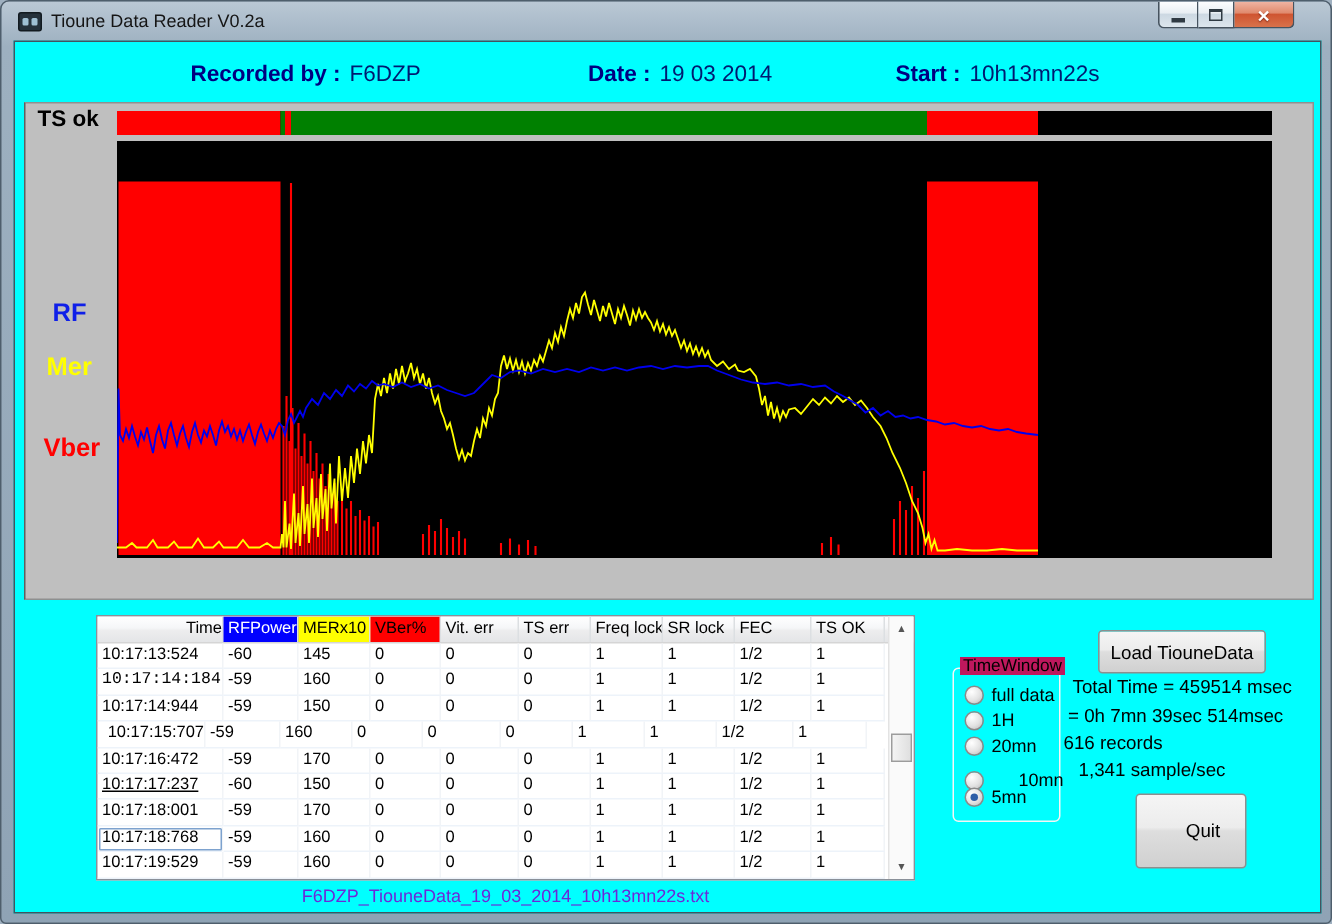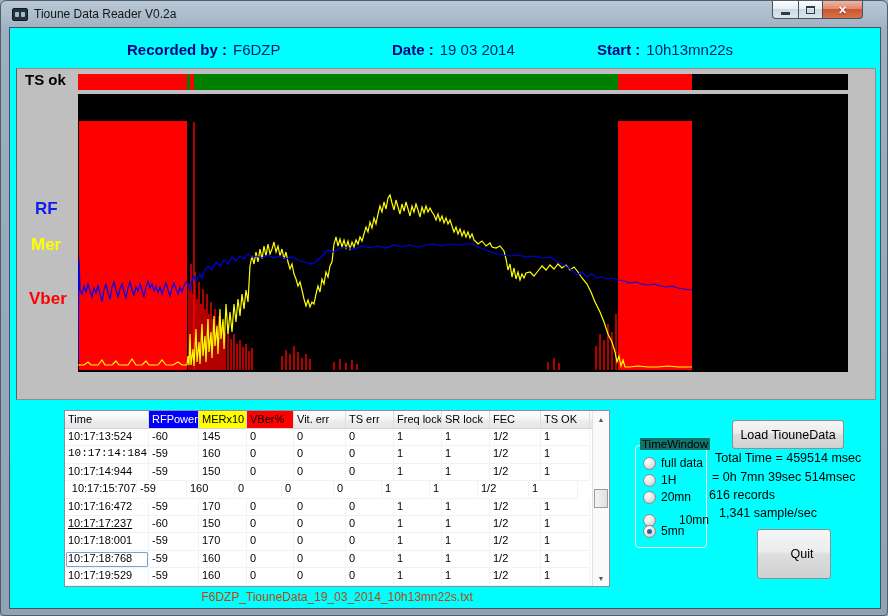--- a/index.html
+++ b/index.html
@@ -67,21 +67,21 @@
     background:#fafafa; border-left:1px solid #e3e3e3; }
   .sb-btn { position:absolute; left:0; width:16px; height:16px; display:flex;
     align-items:center; justify-content:center; font-size:7px; color:#555; }
   .sb-up { top:0; } .sb-down { bottom:0; }
   .sb-thumb { position:absolute; left:1px; top:78px; width:14px; height:19px;
     background:linear-gradient(90deg, #f4f4f4, #dfdfdf); border:1px solid #9c9c9c; }
 
   
   .groupbox { position:absolute; left:625px; top:417px; width:72px; height:103px;
     border:1px solid #f5f5f5; border-radius:4px; }
-  .gb-title { position:absolute; top:-8px; left:4px; background:#0f766e; padding:0 2px;
+  .gb-title { position:absolute; top:-8px; left:4px; background:#be185d; padding:0 2px;
     font-size:11.5px; color:#000; white-space:nowrap; }
   .radio-row { position:absolute; left:7px; display:flex; align-items:center;
     height:14px; font-size:12px; color:#000; white-space:nowrap; }
   .radio { width:13px; height:13px; border-radius:50%; border:1px solid #8a8a8a;
     background:radial-gradient(circle at 35% 30%, #ffffff, #e2e2e2 55%, #b8b8b8);
     margin-right:5px; position:relative; flex:none; }
   .radio.sel::after { content:""; position:absolute; left:3px; top:3px; width:5px;
     height:5px; border-radius:50%; background:#2f5fa8; }
 
   
@@ -91,21 +91,21 @@
   .load-btn { left:722px; top:392px; width:112px; height:29px; }
   .quit-btn { left:747px; top:501px; width:74px; height:50px;padding-left:16px; }
   .stats { position:absolute; left:699px; top:423px; width:180px; font-size:12.5px; color:#000; }
   .stat-line { white-space:nowrap; }
   .sl1 { padding-left:6px; margin-bottom:5px; }
   .sl2 { padding-left:3px; margin-bottom:4px; }
   .sl3 { padding-left:0; margin-bottom:4px; }
   .sl4 { padding-left:10px; }
 
   .filename { position:absolute; left:54px; top:562px; width:546px; text-align:center;
-    font-size:12px; color:#c2410c; }
+    font-size:12px; color:#6d28d9; }
 </style>
 </head>
 <body>
 
 <div class="window">
 
   <div class="titlebar">
     <div class="app-icon"></div>
     <span class="title-text">Tioune Data Reader V0.2a</span>
   </div>
@@ -202,21 +202,21 @@
             <line x1="534" y1="276" x2="534" y2="238" stroke="#ff0000" stroke-width="1.4"></line>
             <line x1="538" y1="276" x2="538" y2="220" stroke="#ff0000" stroke-width="1.4"></line>
             <polyline points="0,271 6,271 10,268 13,271 20,271 24,266 27,271 34,271 38,267 41,271 50,271 54,265 58,271 64,271 68,267 71,271 80,271 84,266 88,271 95,271 100,268 104,271 109,271 110,262 111,271 112,240 113,271 115,255 116,272 118,235 119,268 121,248 122,270 124,230 125,262 127,242 128,268 130,225 131,258 133,238 134,264 136,222 137,252 139,232 140,260 142,215 143,245 145,225 146,255 148,210 150,240 152,218 154,238 156,210 158,228 160,205 162,222 164,200 166,215 168,196 170,208 172,172 174,162 176,170 178,158 180,168 182,155 184,165 186,152 188,162 190,150 192,160 194,155 196,148 198,158 200,152 202,162 204,155 206,165 208,158 210,168 212,175 214,170 216,180 218,185 220,192 222,188 224,196 226,205 228,212 230,206 232,213 234,208 236,210 238,200 240,192 242,198 244,185 246,190 248,178 250,183 252,172 254,168 256,150 258,143 260,152 262,145 264,153 266,146 268,154 270,147 272,155 274,148 276,153 278,146 280,150 282,143 284,147 286,140 288,133 290,138 292,128 294,134 296,124 298,130 300,120 302,112 304,118 306,108 308,115 310,104 312,101 314,109 316,116 318,106 320,113 322,120 324,110 326,117 328,108 330,115 332,122 334,112 336,118 338,110 340,116 342,123 344,113 346,119 348,112 350,118 352,114 354,118 356,121 358,126 360,120 362,127 364,122 366,129 368,124 370,130 372,126 374,132 376,138 378,133 380,140 382,135 384,142 386,137 388,143 390,138 392,144 394,140 396,146 400,150 404,147 408,152 412,149 414,153 418,154 422,152 426,157 428,165 430,176 432,170 434,183 436,174 438,185 440,178 442,186 444,180 446,184 448,179 452,178 456,182 460,177 464,172 468,176 472,171 476,175 480,170 484,174 488,171 492,176 496,173 500,178 504,184 509,190 513,198 517,208 522,218 526,228 530,240 534,248 537,258 539,268 541,262 543,272 545,266 547,273 552,273 560,272 570,273 580,273 590,272 600,273 614,273" fill="none" stroke="#ffff00" stroke-width="1.2"></polyline>
             <polyline points="0,268 1,165 2,196 4,200 6,192 8,198 10,190 12,197 14,203 16,194 18,199 20,191 22,200 24,208 26,196 28,190 30,199 32,205 34,193 36,188 38,196 40,203 42,195 44,190 46,198 48,204 50,194 52,188 54,196 56,201 58,193 60,197 62,190 64,196 66,203 68,193 70,187 72,194 74,190 76,197 78,192 80,199 82,193 84,200 86,194 88,189 90,196 92,202 94,194 96,189 98,195 100,200 102,193 104,198 106,192 108,188 110,190 112,196 114,186 116,182 118,188 120,184 122,180 124,184 126,178 130,172 134,176 138,168 142,172 146,166 150,170 154,163 158,167 162,162 166,165 170,160 174,163 178,162 184,164 190,161 196,164 202,162 208,165 214,163 220,166 226,168 232,170 238,168 244,162 250,156 256,158 262,154 268,153 276,155 284,152 292,154 300,152 308,154 316,151 324,153 332,151 340,153 348,151 356,150 364,152 372,150 380,151 388,150 394,150 400,153 408,156 416,159 424,161 432,162 440,161 448,163 456,162 464,164 472,163 478,167 484,170 489,173 494,176 499,181 504,178 509,183 514,180 519,184 524,183 529,185 534,184 540,186 546,187 552,189 558,188 564,190 570,191 576,190 582,192 588,193 594,192 600,194 606,195 614,196" fill="none" stroke="#0000ee" stroke-width="1.2"></polyline>
           </svg>
         </div>
     </div>
 
     <div class="table-wrap">
       <div class="thead">
-          <div class="th" style="width: 84px; color: rgb(0, 0, 0);">Time</div>
+          <div class="th" style="width: 84px; color: rgb(0, 0, 0); text-align: right;">Time</div>
           <div class="th" style="width: 50px; background: rgb(0, 0, 255); color: rgb(255, 255, 255);">RFPower</div>
           <div class="th" style="width: 48px; background: rgb(255, 255, 0); color: rgb(0, 0, 0);">MERx10</div>
           <div class="th" style="width: 47px; background: rgb(255, 0, 0); color: rgb(0, 0, 0);">VBer%</div>
           <div class="th" style="width: 52px; color: rgb(0, 0, 0);">Vit. err</div>
           <div class="th" style="width: 48px; color: rgb(0, 0, 0);">TS err</div>
           <div class="th" style="width: 48px; color: rgb(0, 0, 0);">Freq lock</div>
           <div class="th" style="width: 48px; color: rgb(0, 0, 0);">SR lock</div>
           <div class="th" style="width: 51px; color: rgb(0, 0, 0);">FEC</div>
           <div class="th" style="width: 49px; color: rgb(0, 0, 0);">TS OK</div>
         </div>

